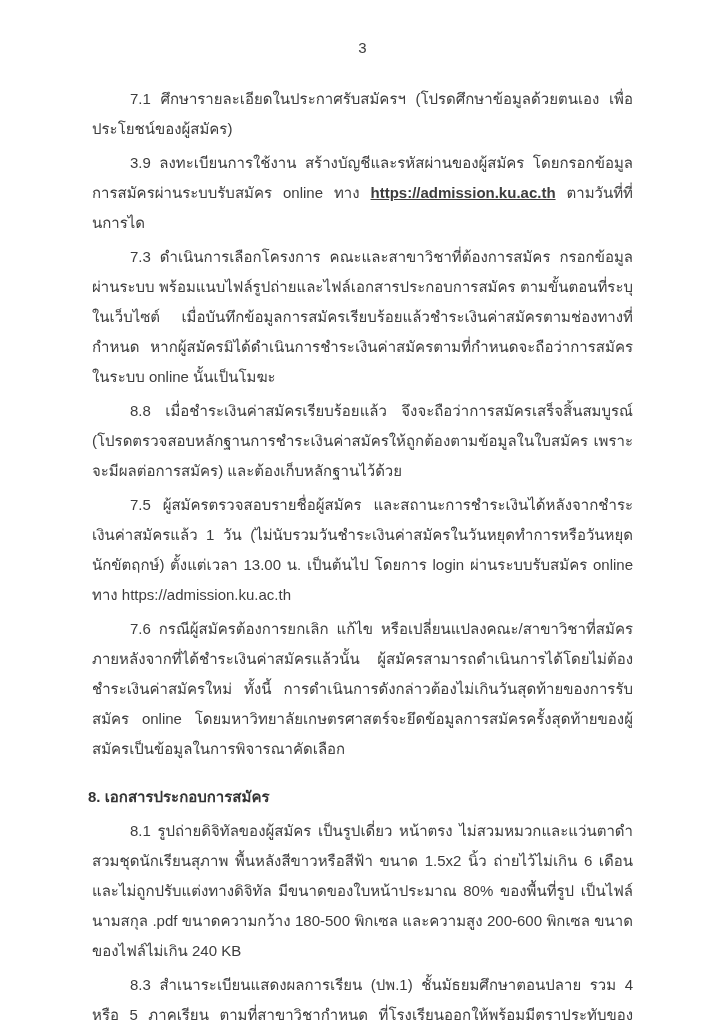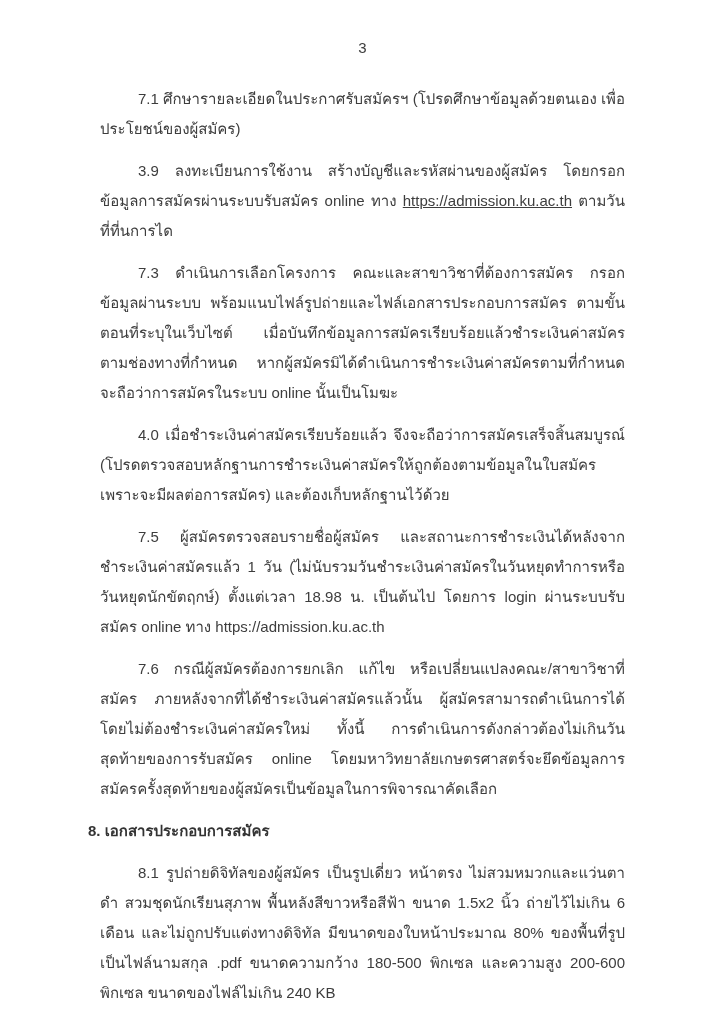--- a/index.html
+++ b/index.html
@@ -19,54 +19,55 @@
     font-size: 15px;
     line-height: 30px;
     color: #3d3d3d;
   }
   .page-number {
     text-align: center;
     line-height: 20px;
     margin-bottom: 26px;
   }
   p.para {
-    margin: 12px;
+    margin: 4px;
     text-indent: 38px;
     text-align: justify;
   }
   h2.sec-heading {
-    margin: 9px 0 0 0;
+    margin: 18px 0 0 0;
     font-size: 15px;
     line-height: 30px;
     font-weight: bold;
     color: #333333;
     text-indent: 0;
   }
   .underline-link {
     text-decoration: underline;
     color: inherit;
     cursor: pointer;
+    font-weight: bold;
   }
 </style>
 </head>
 <body>
 
 <div class="page">
 
   <div class="page-number">3</div>
 
   <p class="para">7.1 ศึกษารายละเอียดในประกาศรับสมัครฯ (โปรดศึกษาข้อมูลด้วยตนเอง เพื่อประโยชน์ของผู้สมัคร)</p>
 
   <p class="para"><span>3.9 ลงทะเบียนการใช้งาน สร้างบัญชีและรหัสผ่านของผู้สมัคร โดยกรอกข้อมูลการสมัครผ่านระบบรับสมัคร online ทาง </span><span class="underline-link">https://admission.ku.ac.th</span><span> ตามวันที่ที่นการได</span></p>
 
   <p class="para">7.3 ดำเนินการเลือกโครงการ คณะและสาขาวิชาที่ต้องการสมัคร กรอกข้อมูลผ่านระบบ พร้อมแนบไฟล์รูปถ่ายและไฟล์เอกสารประกอบการสมัคร ตามขั้นตอนที่ระบุในเว็บไซต์ เมื่อบันทึกข้อมูลการสมัครเรียบร้อยแล้วชำระเงินค่าสมัครตามช่องทางที่กำหนด หากผู้สมัครมิได้ดำเนินการชำระเงินค่าสมัครตามที่กำหนดจะถือว่าการสมัครในระบบ online นั้นเป็นโมฆะ</p>
 
-  <p class="para">4.0 เมื่อชำระเงินค่าสมัครเรียบร้อยแล้ว จึงจะถือว่าการสมัครเสร็จสิ้นสมบูรณ์ (โปรดตรวจสอบหลักฐานการชำระเงินค่าสมัครให้ถูกต้องตามข้อมูลในใบสมัคร เพราะจะมีผลต่อการสมัคร) และต้องเก็บหลักฐานไว้ด้วย</p>
+  <p class="para">8.8 เมื่อชำระเงินค่าสมัครเรียบร้อยแล้ว จึงจะถือว่าการสมัครเสร็จสิ้นสมบูรณ์ (โปรดตรวจสอบหลักฐานการชำระเงินค่าสมัครให้ถูกต้องตามข้อมูลในใบสมัคร เพราะจะมีผลต่อการสมัคร) และต้องเก็บหลักฐานไว้ด้วย</p>
 
-  <p class="para">7.5 ผู้สมัครตรวจสอบรายชื่อผู้สมัคร และสถานะการชำระเงินได้หลังจากชำระเงินค่าสมัครแล้ว 1 วัน (ไม่นับรวมวันชำระเงินค่าสมัครในวันหยุดทำการหรือวันหยุดนักขัตฤกษ์) ตั้งแต่เวลา 18.98 น. เป็นต้นไป โดยการ login ผ่านระบบรับสมัคร online ทาง https://admission.ku.ac.th</p>
+  <p class="para">7.5 ผู้สมัครตรวจสอบรายชื่อผู้สมัคร และสถานะการชำระเงินได้หลังจากชำระเงินค่าสมัครแล้ว 1 วัน (ไม่นับรวมวันชำระเงินค่าสมัครในวันหยุดทำการหรือวันหยุดนักขัตฤกษ์) ตั้งแต่เวลา 13.00 น. เป็นต้นไป โดยการ login ผ่านระบบรับสมัคร online ทาง https://admission.ku.ac.th</p>
 
   <p class="para">7.6 กรณีผู้สมัครต้องการยกเลิก แก้ไข หรือเปลี่ยนแปลงคณะ/สาขาวิชาที่สมัคร ภายหลังจากที่ได้ชำระเงินค่าสมัครแล้วนั้น ผู้สมัครสามารถดำเนินการได้โดยไม่ต้องชำระเงินค่าสมัครใหม่ ทั้งนี้ การดำเนินการดังกล่าวต้องไม่เกินวันสุดท้ายของการรับสมัคร online โดยมหาวิทยาลัยเกษตรศาสตร์จะยึดข้อมูลการสมัครครั้งสุดท้ายของผู้สมัครเป็นข้อมูลในการพิจารณาคัดเลือก</p>
 
   <h2 class="sec-heading">8.  เอกสารประกอบการสมัคร</h2>
 
   <p class="para">8.1 รูปถ่ายดิจิทัลของผู้สมัคร เป็นรูปเดี่ยว หน้าตรง ไม่สวมหมวกและแว่นตาดำ สวมชุดนักเรียนสุภาพ พื้นหลังสีขาวหรือสีฟ้า ขนาด 1.5x2 นิ้ว ถ่ายไว้ไม่เกิน 6 เดือน และไม่ถูกปรับแต่งทางดิจิทัล มีขนาดของใบหน้าประมาณ 80% ของพื้นที่รูป เป็นไฟล์นามสกุล .pdf ขนาดความกว้าง 180-500 พิกเซล และความสูง 200-600 พิกเซล ขนาดของไฟล์ไม่เกิน 240 KB</p>
 
 
   <p class="para">8.3 สำเนาระเบียนแสดงผลการเรียน (ปพ.1) ชั้นมัธยมศึกษาตอนปลาย รวม 4 หรือ 5 ภาคเรียน ตามที่สาขาวิชากำหนด ที่โรงเรียนออกให้พร้อมมีตราประทับของโรงเรียน บนกระดาษขนาด A4 แล้วสแกนเป็นไฟล์นามสกุล .pdf รวม 1 ไฟล์ (กรณีมี 2 หน้า ให้สแกนทั้งด้านหน้าและด้านหลัง) ขนาดภาพเท่ากับ A4 ขนาดไฟล์ไม่เกิน 2 MB</p>
 

